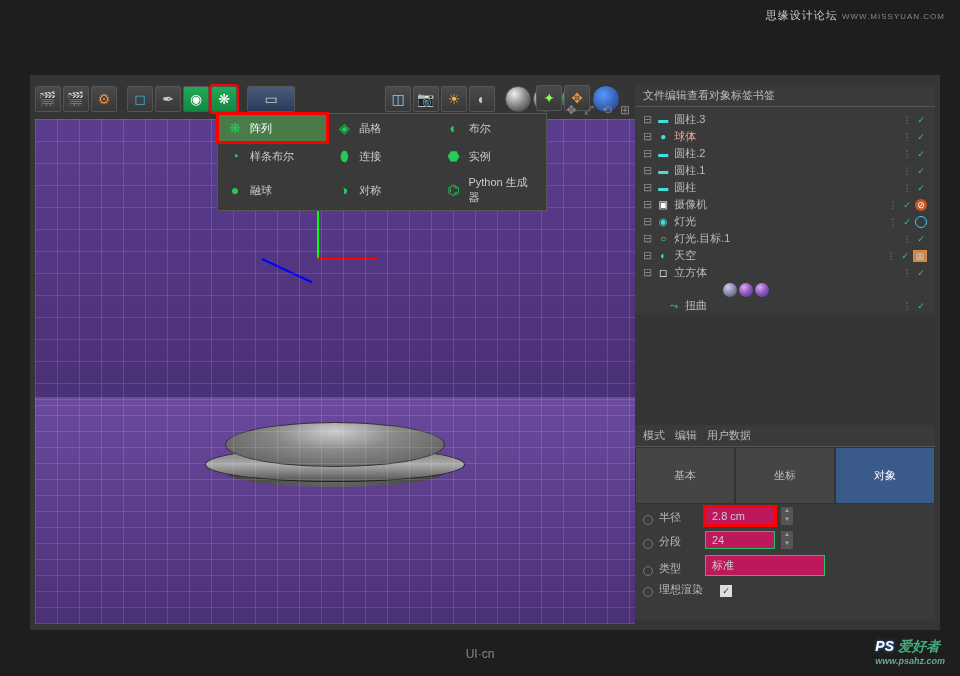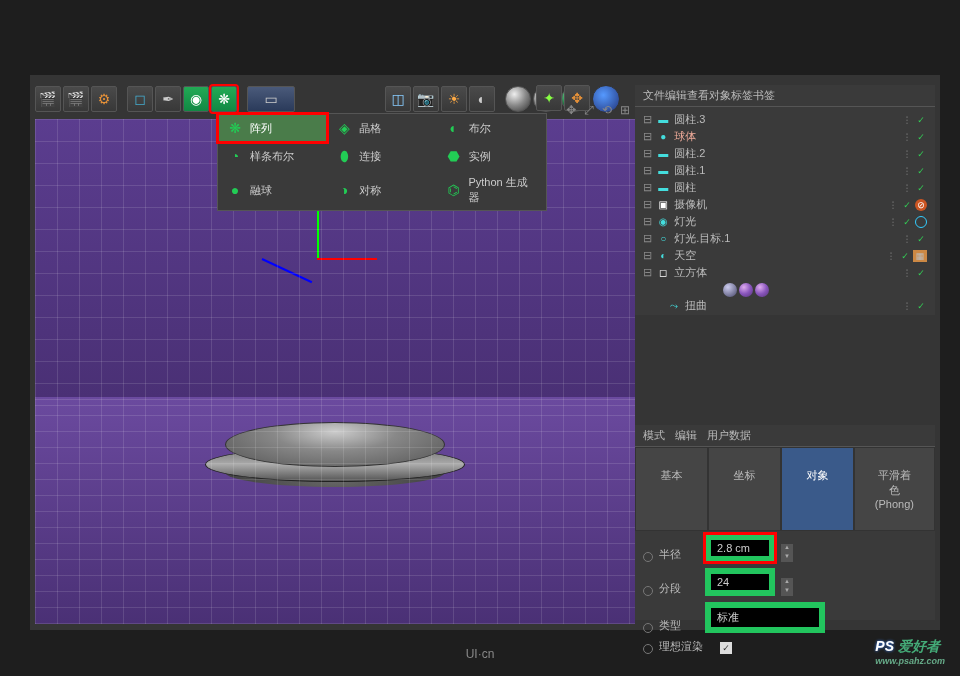--- a/index.html
+++ b/index.html
@@ -63,31 +63,35 @@
 .attr-menu { display: flex; gap: 10px; padding: 3px 8px; border-bottom: 1px solid #555; }
 .attr-header { padding: 4px 8px; background: #445; display: flex; align-items: center; gap: 6px; }
 .attr-header .ball { width: 12px; height: 12px; border-radius: 50%; background: radial-gradient(circle at 35% 30%, #ace, #47a); }
 .tabs { display: flex; }
 .tab { flex: 1; padding: 20px; text-align: center; background: #454545; border: 1px solid #333; cursor: pointer; }
 .tab.active { background: #3a5a8a; color: #fff; }
 .attr-section { padding: 4px 8px; background: #404040; border-top: 1px solid #555; }
 .attr-row { display: flex; align-items: flex-end; padding: 3px 8px; gap: 6px; }
 .attr-row .dot { width: 10px; height: 10px; border: 1px solid #777; border-radius: 50%; }
 .attr-label { width: 40px; }
-.attr-input { background: #000000; border: 6px solid #22c55e; color: #ccc; padding: 2px 6px; width: 70px; font-size: 11px; }
+.attr-input { background: #be185d; border: 1px solid #22c55e; color: #ccc; padding: 2px 6px; width: 70px; font-size: 11px; }
 .attr-input.hl { outline: 3px solid #ff0000; outline-offset: -1px; }
 .stepper { width: 12px; height: 18px; background: #555; display: flex; flex-direction: column; }
 .stepper div { flex: 1; font-size: 6px; text-align: center; color: #aaa; }
 .chk-box { width: 12px; height: 12px; background: #ddd; display: flex; align-items: center; justify-content: center; color: #333; font-size: 9px; }
 .vp-icons { position: absolute; top: 28px; right: 310px; display: flex; gap: 8px; color: #888; font-size: 12px; }
 </style>
 </head>
 <body>
 
 <div class="outer-frame">
+  <div class="watermark-top">
+    <span>思缘设计论坛</span>
+    <span class="sub">WWW.MISSYUAN.COM</span>
+  </div>
 
   <div class="app">
     <div class="toolbar">
       <div class="tbtn orange">🎬</div>
       <div class="tbtn orange">🎬</div>
       <div class="tbtn orange">⚙</div>
       <div class="sep"></div>
       <div class="tbtn cyan">◻</div>
       <div class="tbtn">✒</div>
       <div class="tbtn green">◉</div>
@@ -358,21 +362,20 @@
     <div class="attr-panel">
       <div class="attr-menu">
         <span>模式</span>
         <span>编辑</span>
         <span>用户数据</span>
       </div>
       <div class="tabs">
         <div class="tab">基本</div>
         <div class="tab">坐标</div>
         <div class="tab active">对象</div>
-        <div class="tab">平滑着色(Phong)</div>
       </div>
       <div class="attr-row">
         <span class="dot"></span>
         <span class="attr-label">半径</span>
         <input class="attr-input hl" value="2.8 cm" style="">
         <div class="stepper">
             <div>▲</div>
             <div>▼</div>
           </div>
       </div>

